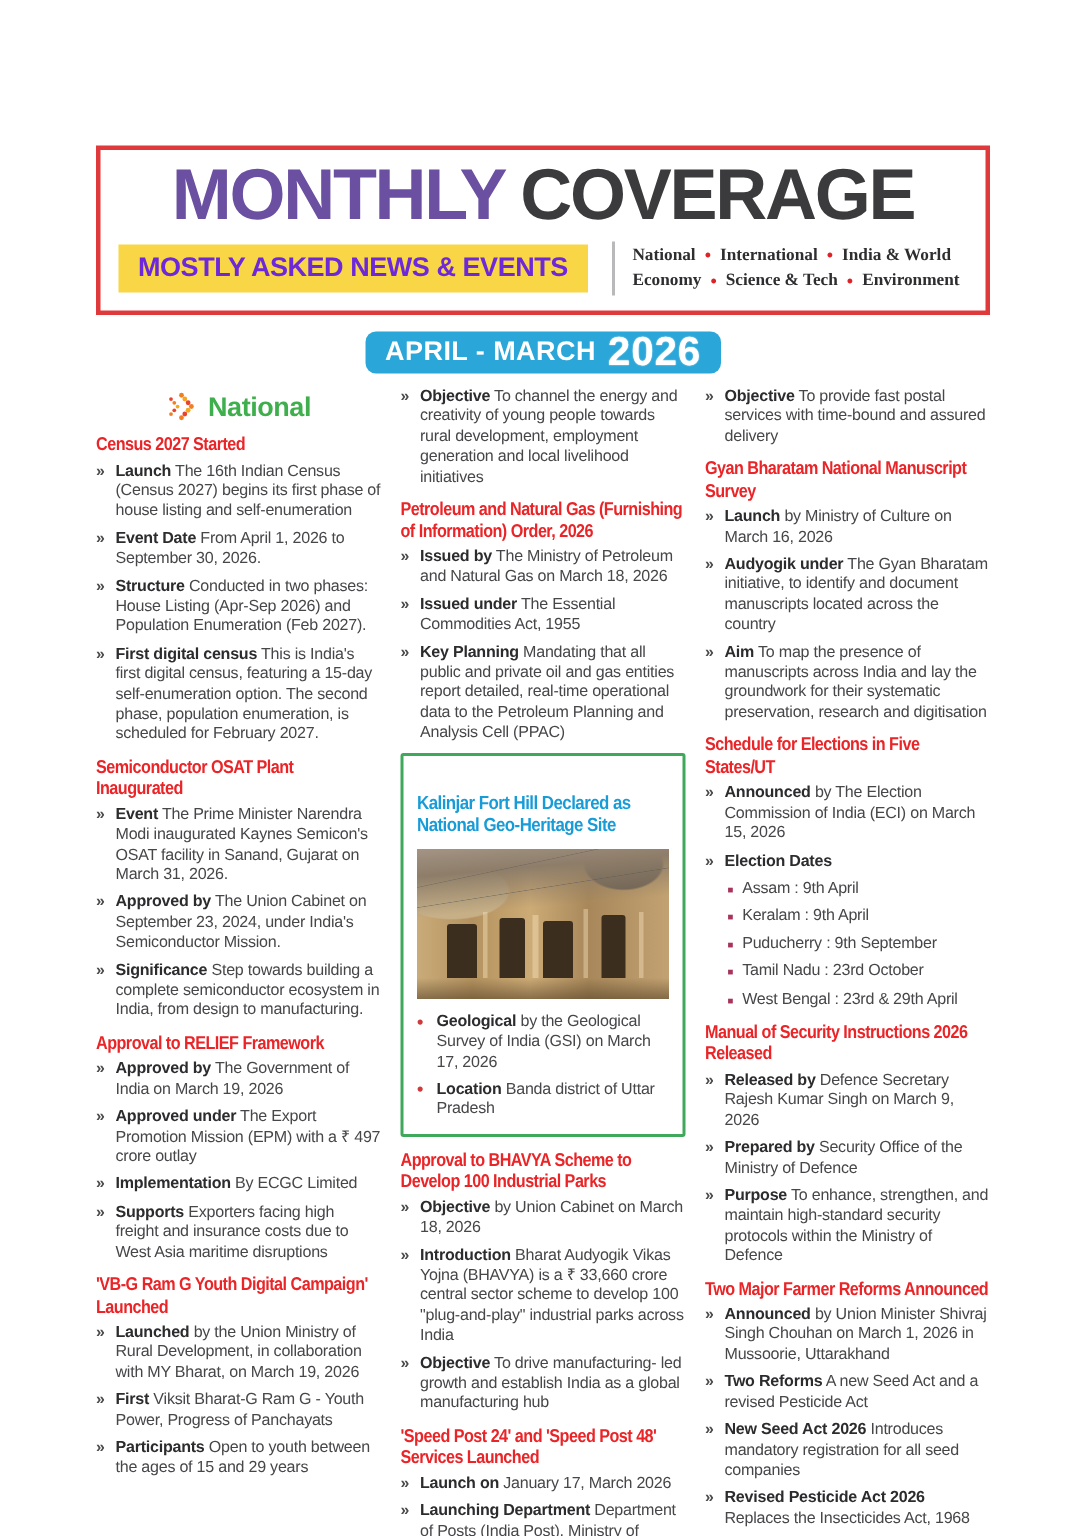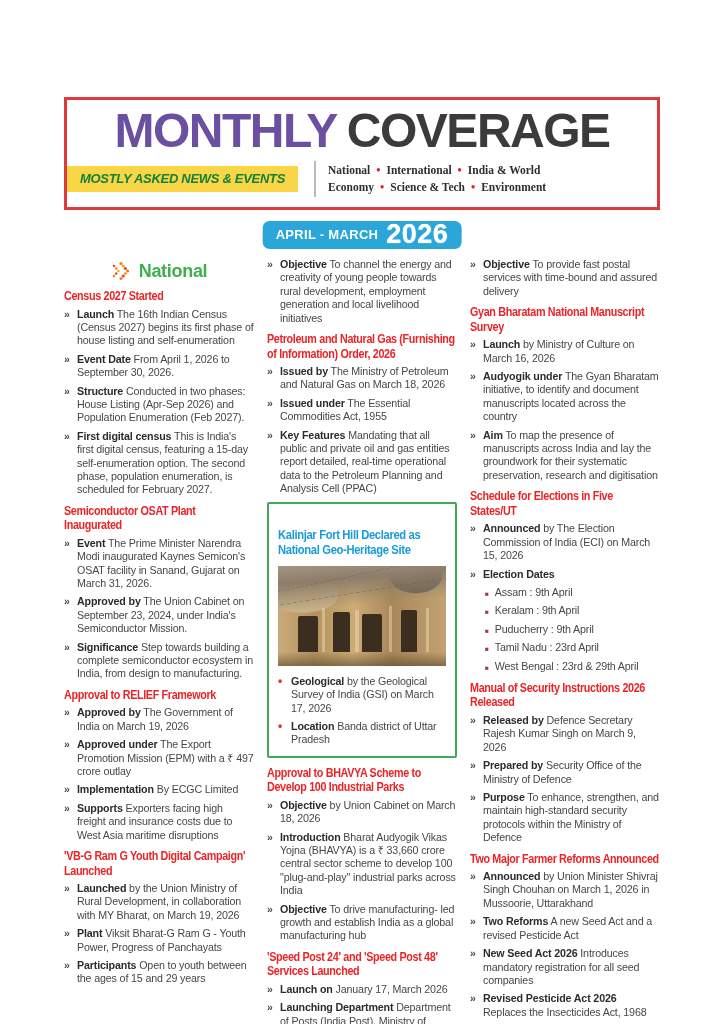--- a/index.html
+++ b/index.html
@@ -7,39 +7,39 @@
     --green:#3faf4d; --blue:#2aa6d8; --boxgreen:#3fa85b; --boxblue:#189cd8;
     --body:#47474a; --lead:#2c2c2e; --maroon:#a8345a; --fpurple:#5b3d99;
   }
   *{margin:0; padding:0; box-sizing:border-box;}
   html,body{background:#ffffff;}
   .page{position:relative; width:724px; height:1024px; background:#fff; overflow:hidden;
         font-family:"Liberation Sans", sans-serif;}
 
   
   .header-box{position:absolute; left:64px; top:97px; width:596px; height:113px;
-              border:3px solid #e0393b; background:#fff; padding:4px 0 8px;}
+              border:3px solid #e0393b; background:#fff; padding:4px 12px 8px;}
   .masthead-title{text-align:center; font-weight:bold; font-size:48px; line-height:54px;
                   letter-spacing:-1.5px; white-space:nowrap;}
   .masthead-title .t1{color:var(--purple);}
   .masthead-title .t2{color:var(--dark); margin-left:10px;}
   .masthead-sub{display:flex; align-items:center; margin-top:3px;}
-  .badge{background:var(--yellow); color:#15803d; font-weight:bold; font-size:13px;
-         letter-spacing:-0.3px; padding:5px 13px 6px; white-space:nowrap;font-style:italic;}
+  .badge{background:var(--yellow); color:#6d28d9; font-weight:bold; font-size:18px;
+         letter-spacing:-0.3px; padding:5px 13px 6px; white-space:nowrap;}
   .vdiv{width:2px; height:36px; background:#b9b9bb; margin:0 12px 0 16px; flex:none;}
   .cats{font-family:"Liberation Serif", serif; font-weight:bold; font-size:11.5px;
         color:#2e2e30; line-height:17px;}
   .cat-line{display:flex; align-items:center; white-space:nowrap;}
   .cat-sep{color:#dd2328; margin:0 6px; font-size:12px;}
 
   
   .banner{position:absolute; top:221px; left:50%; transform:translateX(-50%);
           background:var(--blue); color:#fff; border-radius:7px; padding:2px 13px 3px;
           display:flex; align-items:center; gap:8px; height:28px;}
-  .banner .lbl{font-weight:bold; font-size:13px; letter-spacing:.3px;}
+  .banner .lbl{font-weight:bold; font-size:18px; letter-spacing:.3px;}
   .banner .year{font-weight:bold; font-size:27px; letter-spacing:.5px;
                 text-shadow:0 0 1px #fff;}
 
   
   .cols{position:absolute; left:64px; top:258px; width:596px; display:flex; gap:13px;}
   .col{width:190px; flex:none;}
 
   .cat-header{display:flex; justify-content:center; align-items:center; gap:6px; margin:2px 0 7px;}
   .cat-header .label{color:var(--green); font-size:18px; font-weight:bold; letter-spacing:-0.3px;}
 
@@ -187,21 +187,21 @@
           <span class="mk">»</span>
           <span class="tx"><b>Supports</b> Exporters facing high freight and insurance costs due to West Asia maritime disruptions</span>
         </div>
         <div class="news-heading">'VB-G Ram G Youth Digital Campaign' Launched</div>
         <div class="news-item">
           <span class="mk">»</span>
           <span class="tx"><b>Launched</b> by the Union Ministry of Rural Development, in collaboration with MY Bharat, on March 19, 2026</span>
         </div>
         <div class="news-item">
           <span class="mk">»</span>
-          <span class="tx"><b>Plant</b> Viksit Bharat-G Ram G - Youth Power, Progress of Panchayats</span>
+          <span class="tx"><b>First</b> Viksit Bharat-G Ram G - Youth Power, Progress of Panchayats</span>
         </div>
         <div class="news-item">
           <span class="mk">»</span>
           <span class="tx"><b>Participants</b> Open to youth between the ages of 15 and 29 years</span>
         </div>
       </div>
     <div class="col">
         <div class="news-item">
           <span class="mk">»</span>
           <span class="tx"><b>Objective</b> To channel the energy and creativity of young people towards rural development, employment generation and local livelihood initiatives</span>
@@ -210,21 +210,21 @@
         <div class="news-item">
           <span class="mk">»</span>
           <span class="tx"><b>Issued by</b> The Ministry of Petroleum and Natural Gas on March 18, 2026</span>
         </div>
         <div class="news-item">
           <span class="mk">»</span>
           <span class="tx"><b>Issued under</b> The Essential Commodities Act, 1955</span>
         </div>
         <div class="news-item">
           <span class="mk">»</span>
-          <span class="tx"><b>Key Features</b> Mandating that all public and private oil and gas entities report detailed, real-time operational data to the Petroleum Planning and Analysis Cell (PPAC)</span>
+          <span class="tx"><b>Key Planning</b> Mandating that all public and private oil and gas entities report detailed, real-time operational data to the Petroleum Planning and Analysis Cell (PPAC)</span>
         </div>
         <div class="infobox">
           <div class="infobox-title">Kalinjar Fort Hill Declared as National Geo-Heritage Site</div>
           <div class="photo">
             <div class="d" style="left: 12%; top: 50%; width: 12%; height: 36%;"></div>
             <div class="d" style="left: 33%; top: 46%; width: 10%; height: 40%;"></div>
             <div class="d" style="left: 50%; top: 48%; width: 12%; height: 38%;"></div>
             <div class="d" style="left: 73%; top: 44%; width: 10%; height: 42%;"></div>
             <div class="r" style="left: 26%; top: 42%; width: 2%; height: 44%;"></div>
             <div class="r" style="left: 46%; top: 44%; width: 2%; height: 42%;"></div>
@@ -293,25 +293,25 @@
         <div class="news-subitem">
           <span class="sq">■</span>
           <span>Assam :  9th April</span>
         </div>
         <div class="news-subitem">
           <span class="sq">■</span>
           <span>Keralam :  9th April</span>
         </div>
         <div class="news-subitem">
           <span class="sq">■</span>
-          <span>Puducherry :  9th April</span>
-        </div>
-        <div class="news-subitem">
-          <span class="sq">■</span>
-          <span>Tamil Nadu : 23rd April</span>
+          <span>Puducherry :  9th September</span>
+        </div>
+        <div class="news-subitem">
+          <span class="sq">■</span>
+          <span>Tamil Nadu : 23rd October</span>
         </div>
         <div class="news-subitem">
           <span class="sq">■</span>
           <span>West Bengal :  23rd &amp; 29th April</span>
         </div>
         <div class="news-heading">Manual of Security Instructions 2026 Released</div>
         <div class="news-item">
           <span class="mk">»</span>
           <span class="tx"><b>Released by</b> Defence Secretary Rajesh Kumar Singh on March 9, 2026</span>
         </div>

